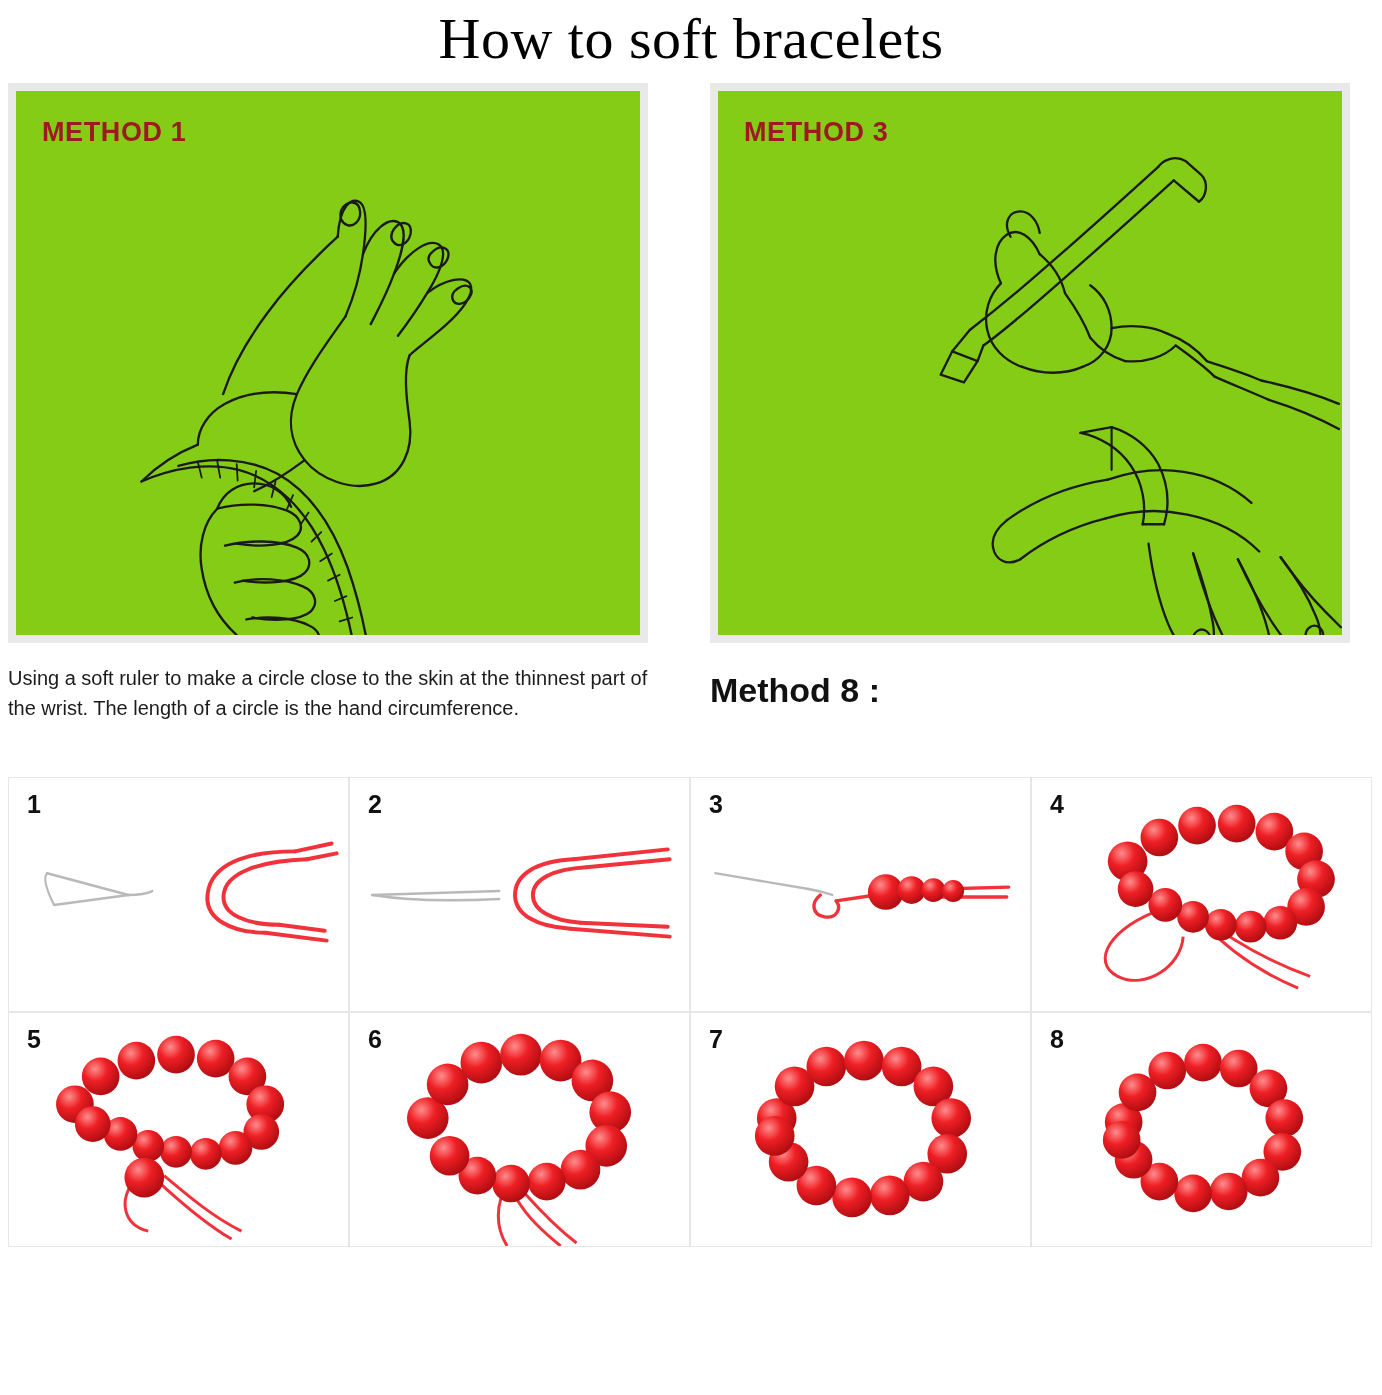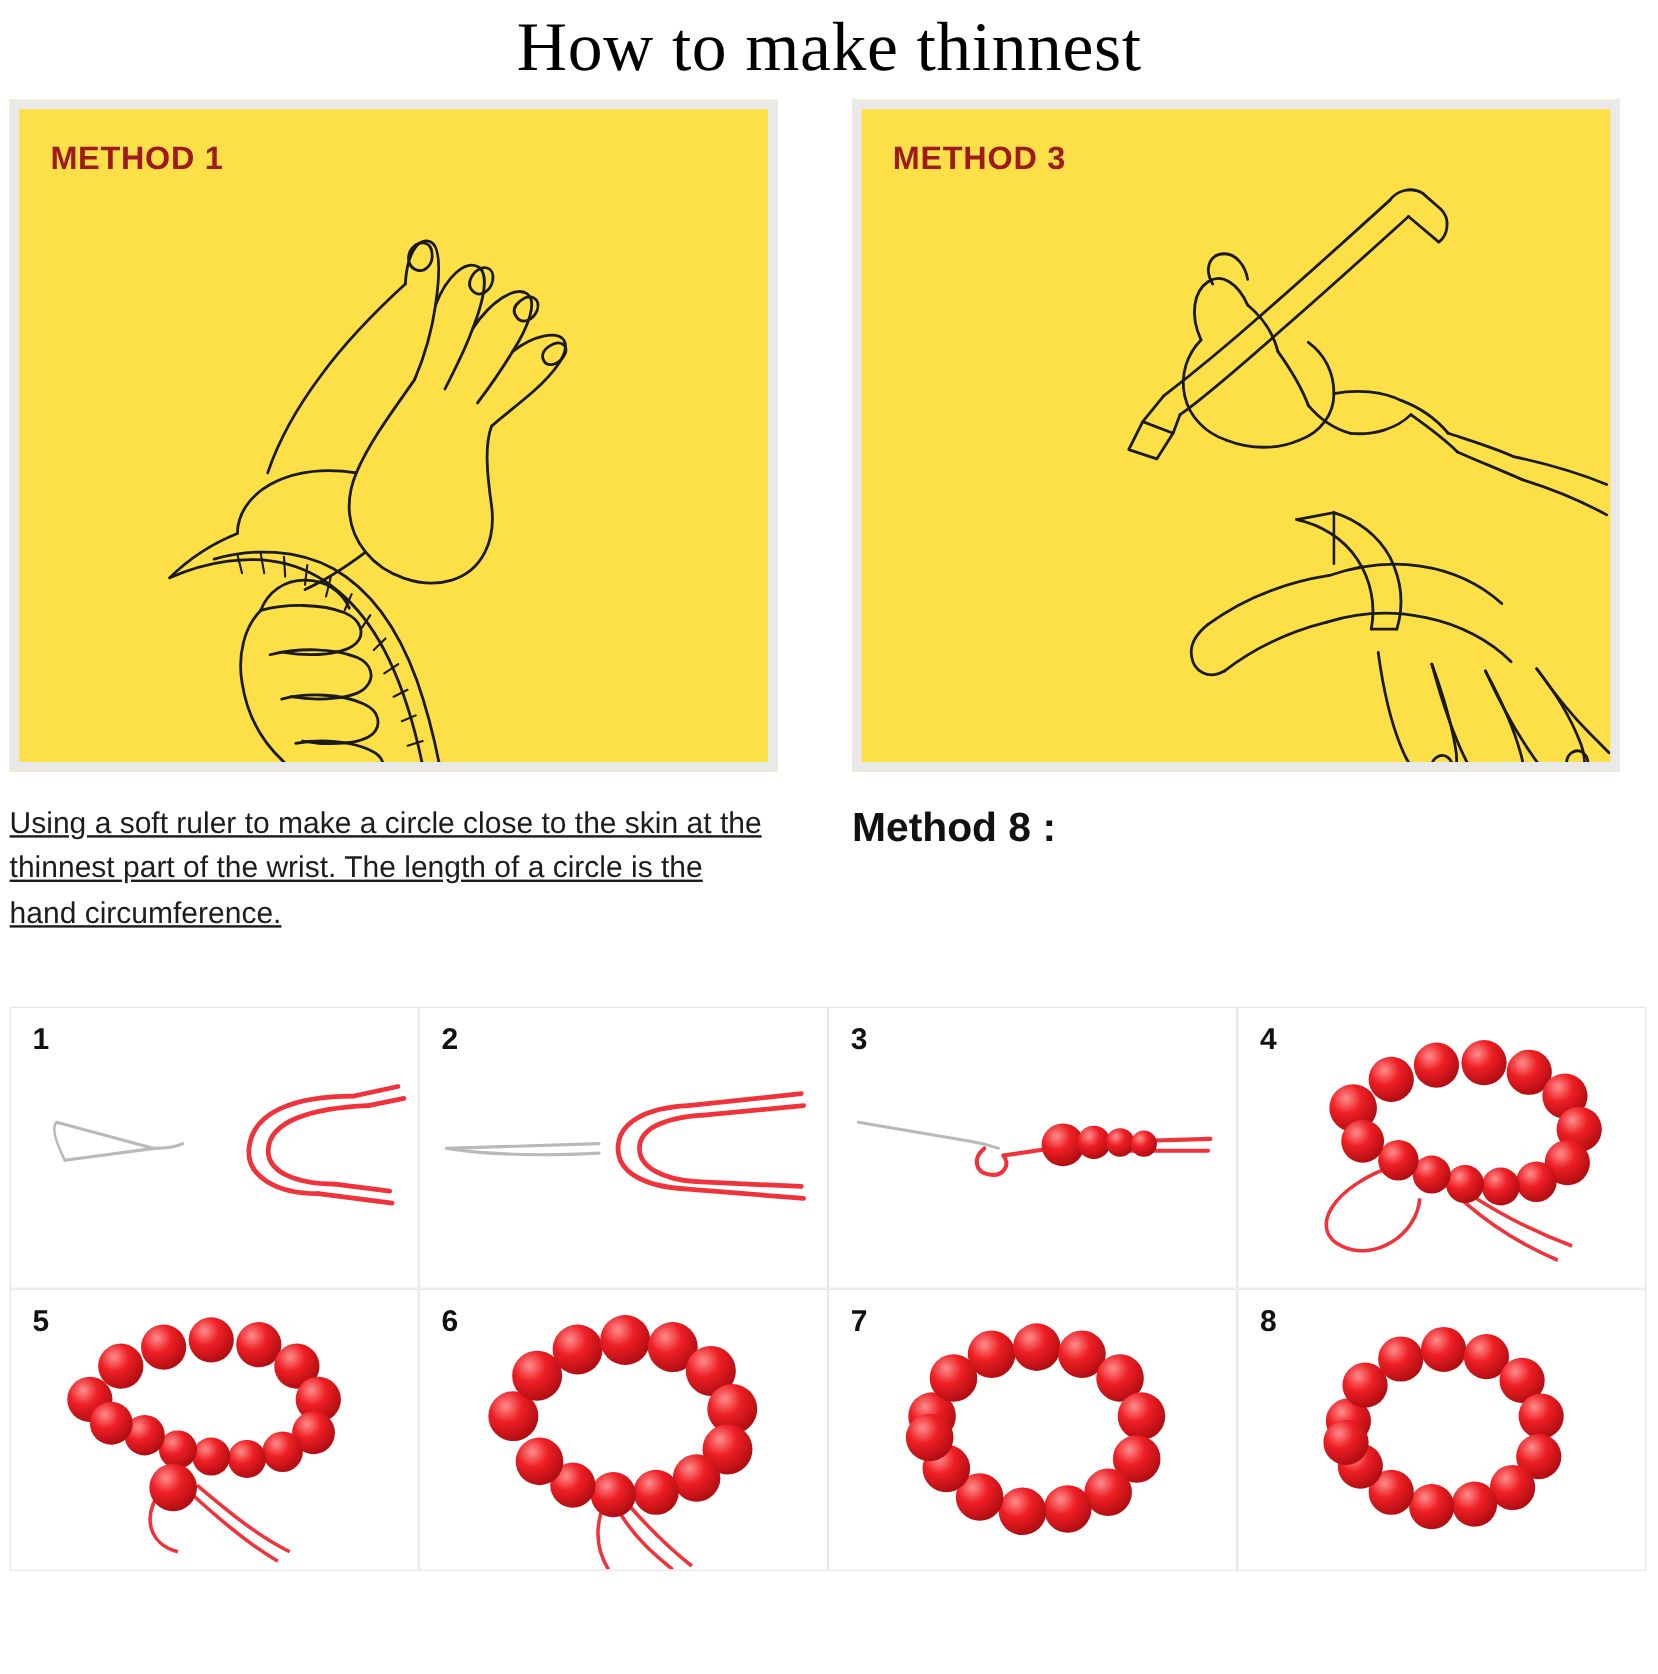--- a/index.html
+++ b/index.html
@@ -43,21 +43,21 @@
   }
   .method-col {
     width: 640px;
     box-sizing: border-box;
   }
   .method-figure {
     position: relative;
     width: 640px;
     height: 560px;
     border: 8px solid #e9e9e9;
-    background: #fde047;
+    background: #84cc16;
     box-sizing: border-box;
     overflow: hidden;
   }
   .method-tag {
     position: absolute;
     top: 26px;
     left: 26px;
     font-size: 27px;
     font-weight: bold;
     color: #9c1a20;
@@ -70,24 +70,23 @@
     width: 100%;
     height: 100%;
   }
   .method-heading {
     font-size: 34px;
     font-weight: bold;
     margin: 28px 0 18px 0;
     color: #111;
   }
   .method-body {
-    font-size: 25px;
+    font-size: 20px;
     line-height: 1.5;
     color: #1c1c1c;
-    text-decoration: underline;
   }
 
   
   .steps {
     margin-top: 34px;
     padding: 0 8px;
     box-sizing: border-box;
   }
   .steps-row {
     display: flex;
@@ -115,21 +114,21 @@
     inset: 0;
     width: 100%;
     height: 100%;
   }
 </style>
 </head>
 <body>
 
 <div class="page">
 
-  <h1 class="title">How to make thinnest</h1>
+  <h1 class="title">How to soft bracelets</h1>
 
   <div class="methods">
 
     <div class="method-col">
       <div class="method-figure">
         <div class="method-tag">METHOD 1</div>
         <svg viewBox="0 0 640 560">
           <g fill="none" stroke="#1a1a1a" stroke-width="2.4" stroke-linecap="round" stroke-linejoin="round">
 
             <path d="M330 150 C332 118 344 110 352 114 C360 118 360 140 356 168 C352 196 344 218 338 232"></path>

